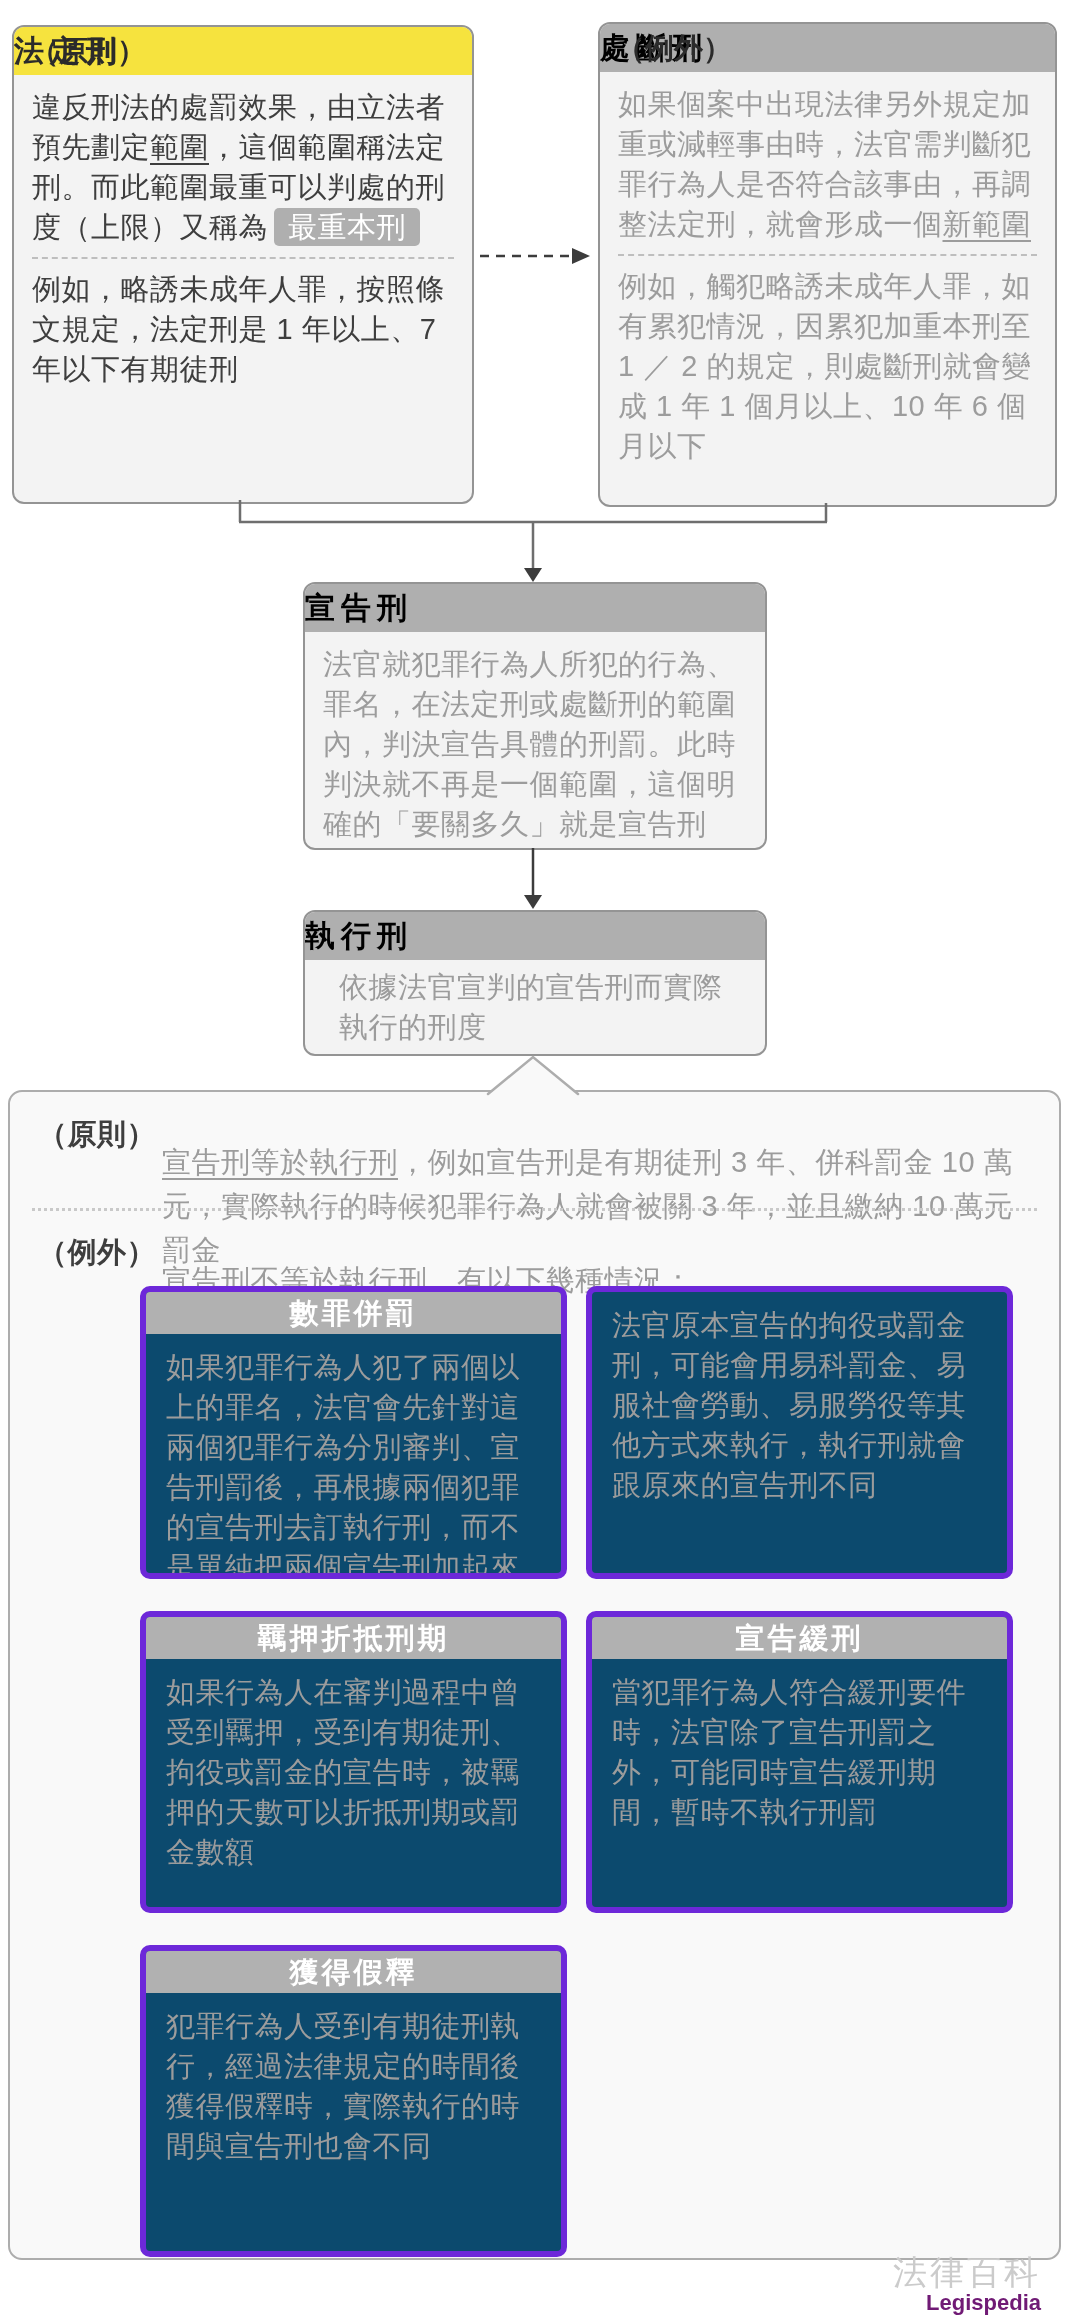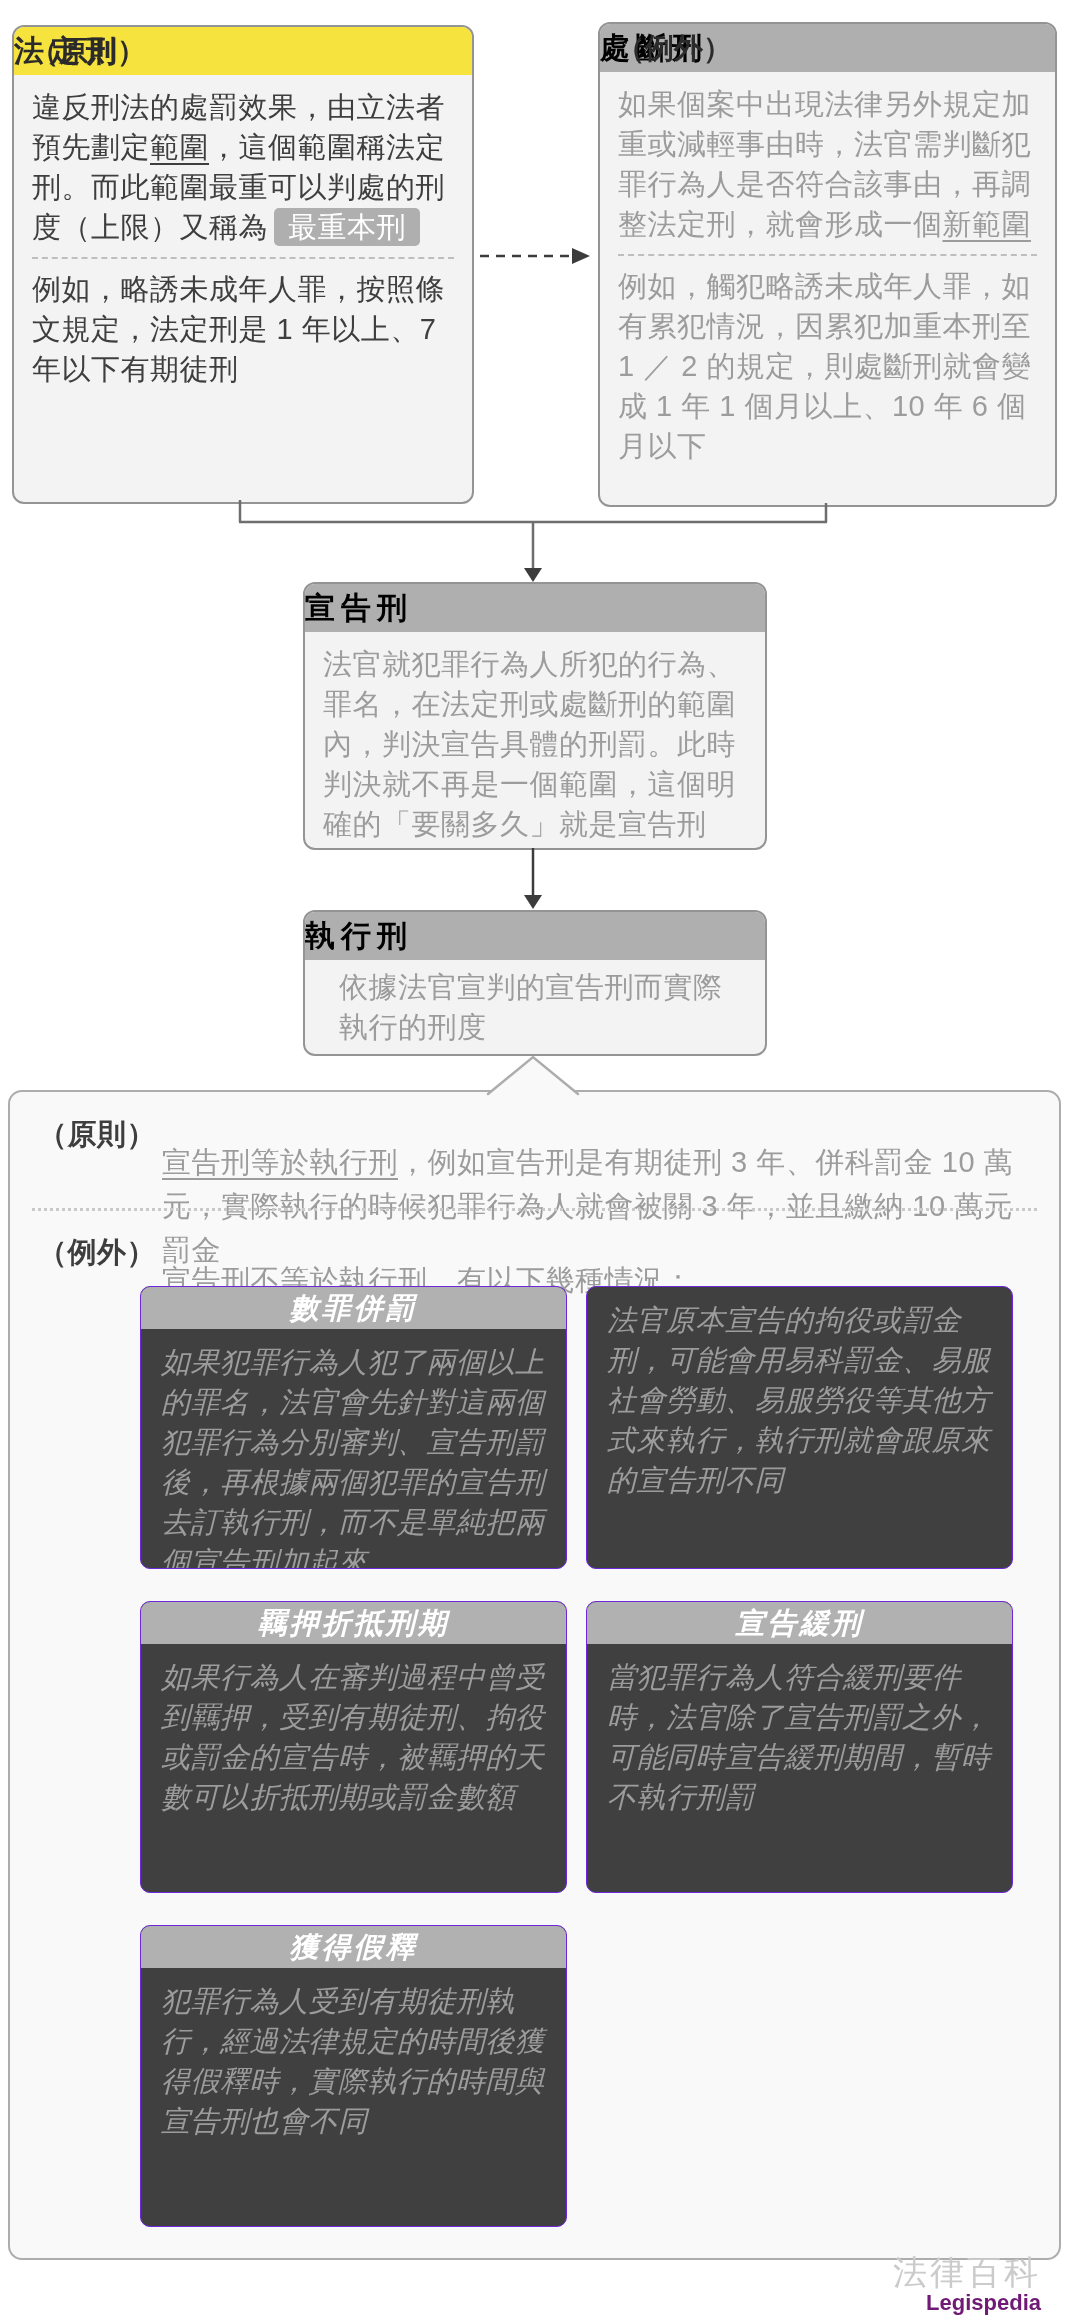--- a/index.html
+++ b/index.html
@@ -36,21 +36,21 @@
          background:#F9F9F9;border:2px solid #ADADAD;border-radius:14px;}
   .p-row{position:absolute;left:28px;width:1002px;display:flex;font-size:29px;line-height:44px;letter-spacing:0.5px;}
   .p-label{flex:none;width:124px;font-weight:bold;color:#3E3E3E;}
   .p-text{flex:1;color:#9C9C9C;margin-top:28px;}
   .principle{top:20px;}
   .exception{top:138px;}
   .dot-div{position:absolute;left:22px;right:22px;top:116px;border-top:3px dotted #C9C9C9;}
   
   .cards{position:absolute;left:130px;top:194px;width:877px;
          display:grid;grid-template-columns:427px 427px;column-gap:19px;row-gap:32px;}
-  .card{border-radius:10px;overflow:hidden;background:#404040;border:1px solid #6d28d9;font-style:italic;}
+  .card{border-radius:10px;overflow:hidden;background:#0c4a6e;border:6px solid #6d28d9;}
   .card-header{height:42px;line-height:42px;background:#B1B1B1;color:#fff;
                text-align:center;font-size:29px;font-weight:bold;letter-spacing:3px;}
   .card-body{padding:13px 20px;font-size:29px;line-height:40px;letter-spacing:0.5px;color:#9C9C9C;}
   .h-r1{height:281px;} .h-r2{height:290px;} .h-r3{height:300px;}
   
   .brand{position:absolute;right:24px;top:2254px;text-align:right;}
   .brand-zh{font-size:34px;color:#CBCBCB;letter-spacing:3px;line-height:36px;}
   .brand-en{font-size:22px;font-weight:bold;color:#701a75;line-height:26px;}
   
   .overlay{position:absolute;left:0;top:0;z-index:5;pointer-events:none;}

